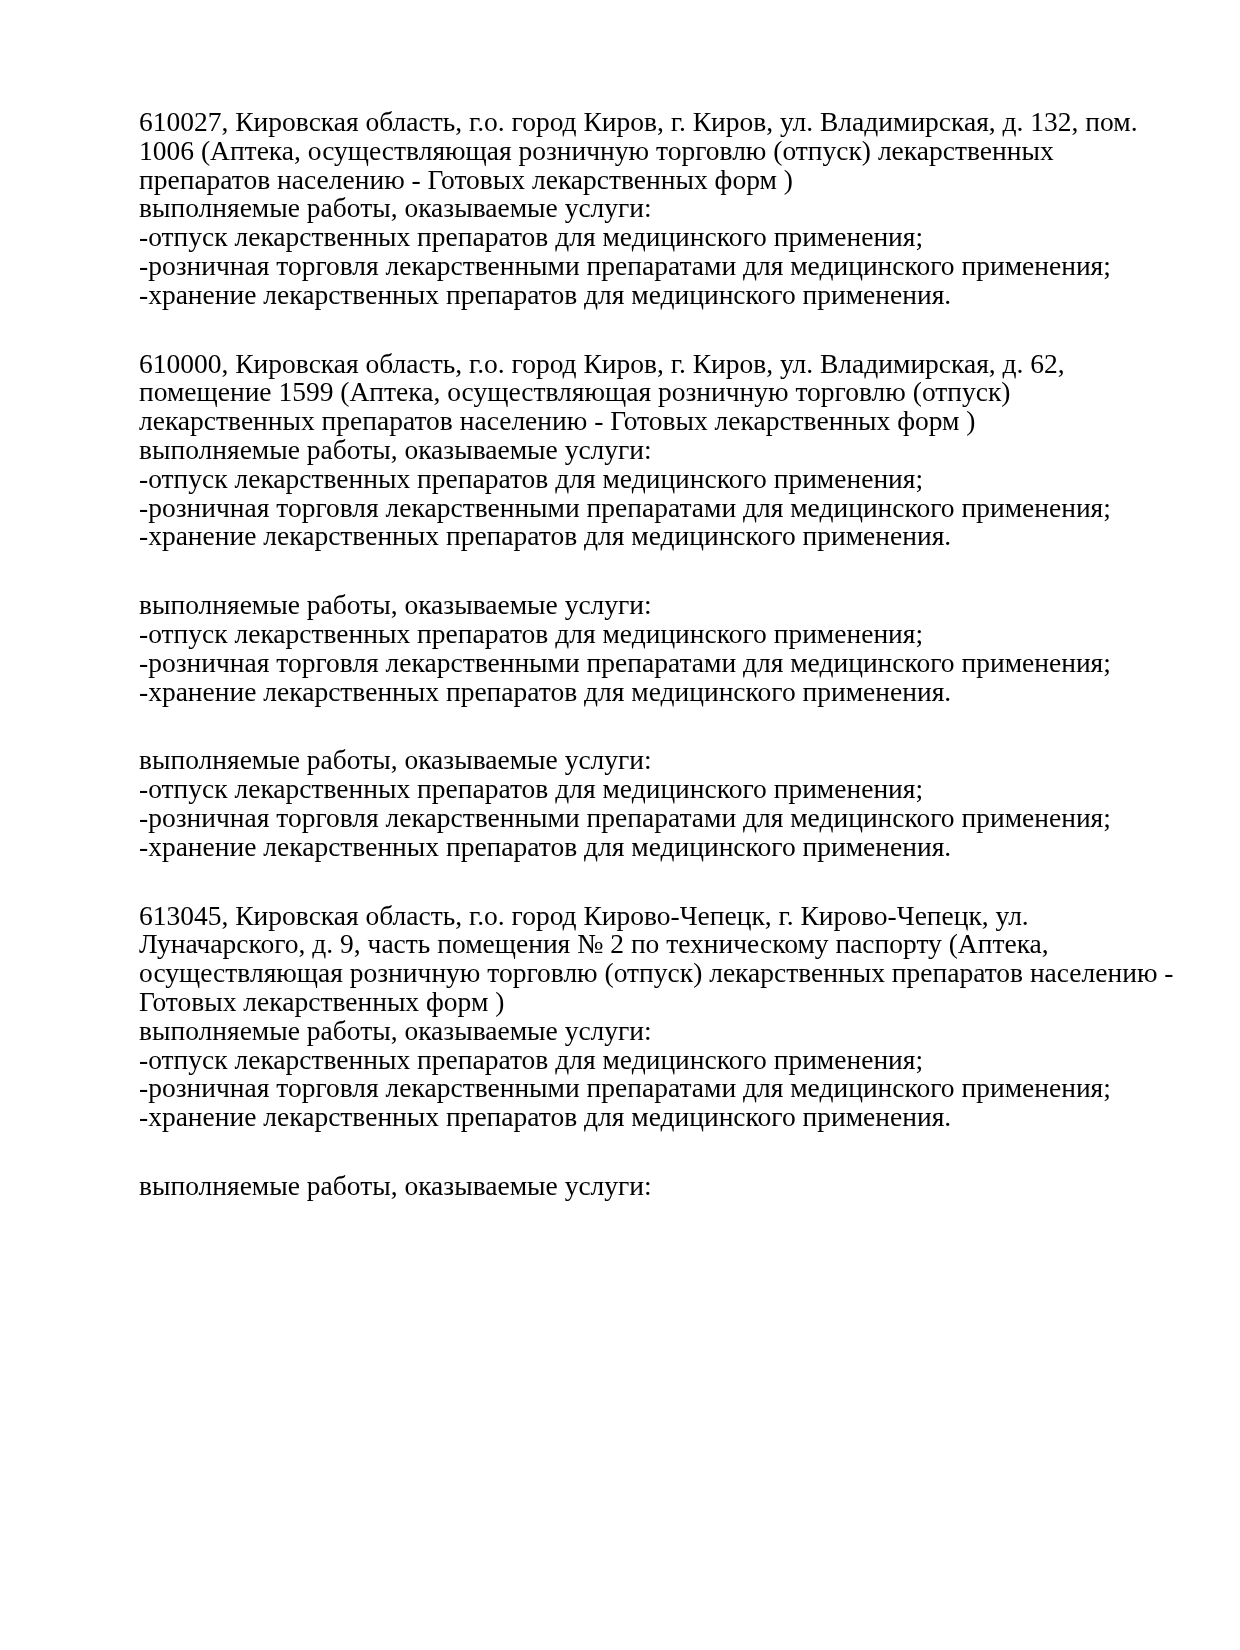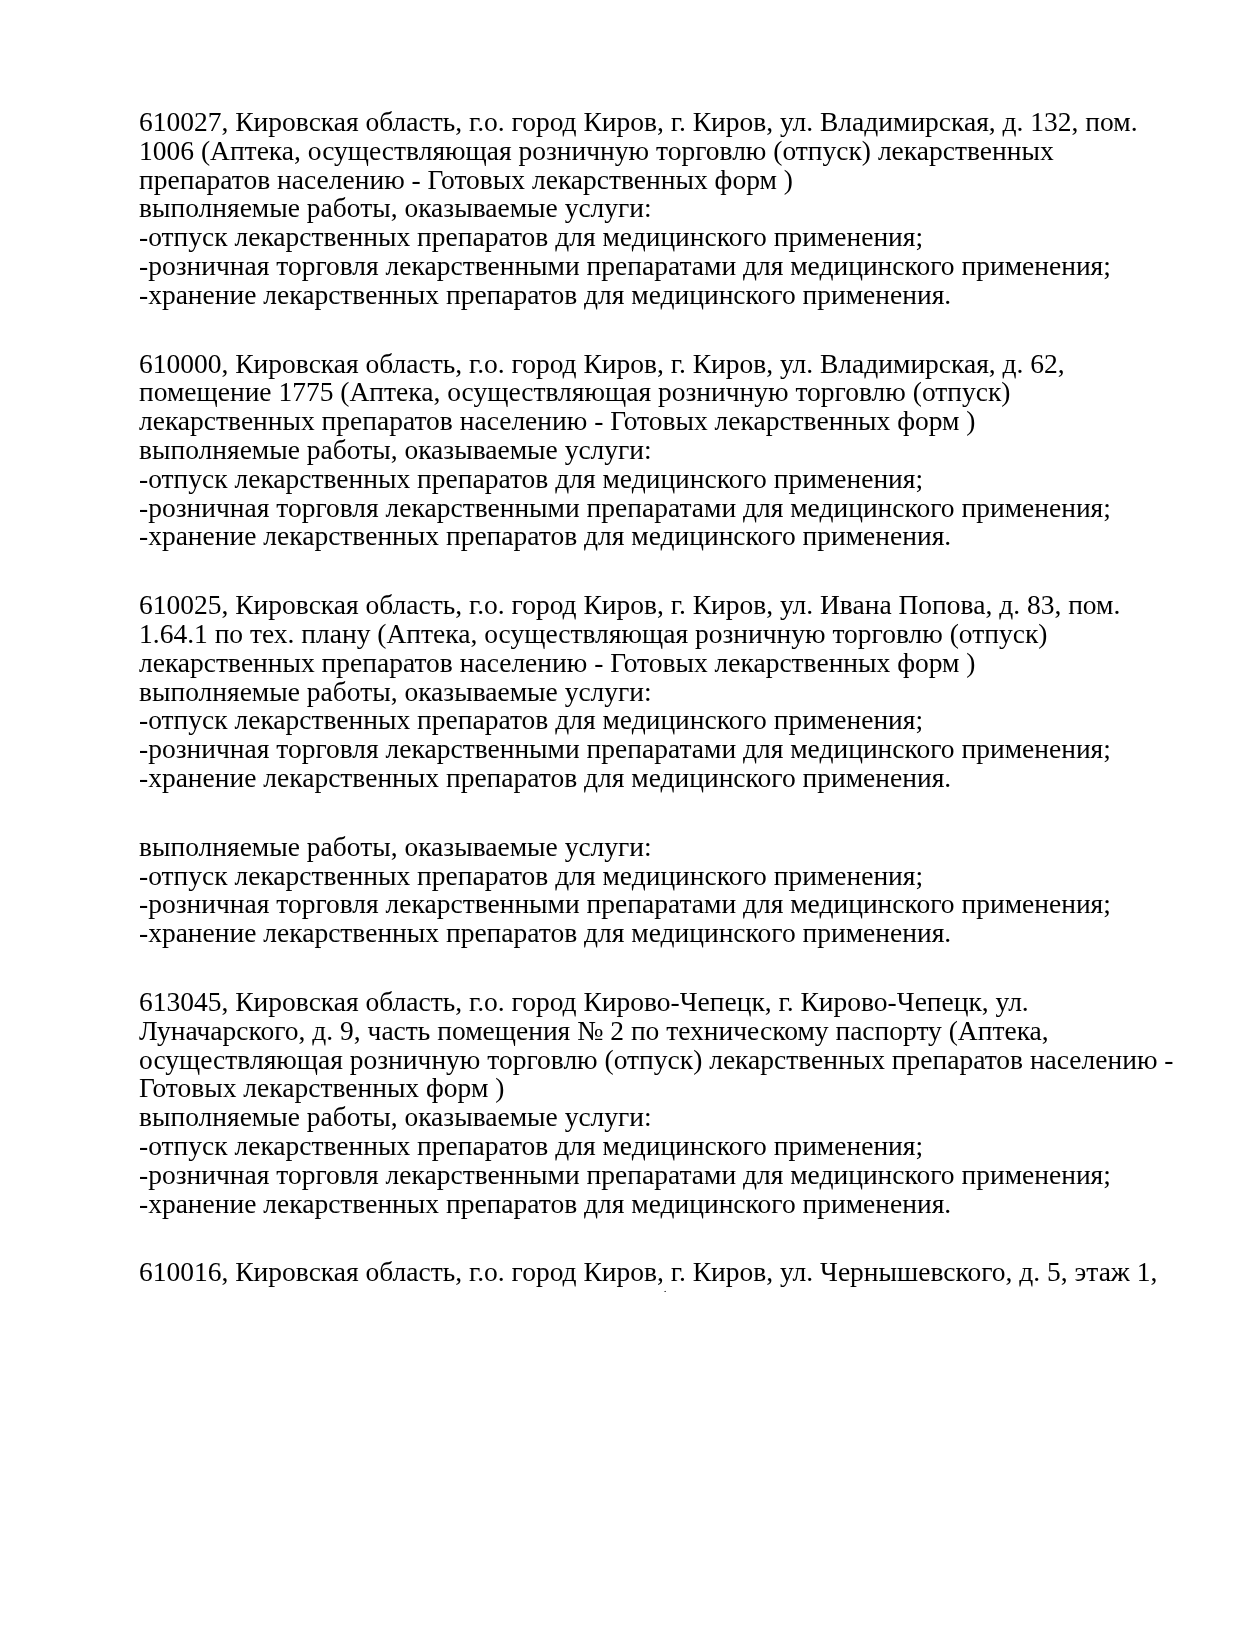--- a/index.html
+++ b/index.html
@@ -40,29 +40,28 @@
 
   <section class="entry">
     <p>610027, Кировская область, г.о. город Киров, г. Киров, ул. Владимирская, д. 132, пом. 1006 (Аптека, осуществляющая розничную торговлю (отпуск) лекарственных препаратов населению - Готовых лекарственных форм )</p>
     <p>выполняемые работы, оказываемые услуги:</p>
     <p>-отпуск лекарственных препаратов для медицинского применения;</p>
     <p>-розничная торговля лекарственными препаратами для медицинского применения;</p>
     <p>-хранение лекарственных препаратов для медицинского применения.</p>
   </section>
 
   <section class="entry">
-    <p>610000, Кировская область, г.о. город Киров, г. Киров, ул. Владимирская, д. 62, помещение 1775 (Аптека, осуществляющая розничную торговлю (отпуск) лекарственных препаратов населению - Готовых лекарственных форм )</p>
+    <p>610000, Кировская область, г.о. город Киров, г. Киров, ул. Владимирская, д. 62, помещение 1599 (Аптека, осуществляющая розничную торговлю (отпуск) лекарственных препаратов населению - Готовых лекарственных форм )</p>
     <p>выполняемые работы, оказываемые услуги:</p>
     <p>-отпуск лекарственных препаратов для медицинского применения;</p>
     <p>-розничная торговля лекарственными препаратами для медицинского применения;</p>
     <p>-хранение лекарственных препаратов для медицинского применения.</p>
   </section>
 
   <section class="entry">
-    <p>610025, Кировская область, г.о. город Киров, г. Киров, ул. Ивана Попова, д. 83, пом. 1.64.1 по тех. плану (Аптека, осуществляющая розничную торговлю (отпуск) лекарственных препаратов населению - Готовых лекарственных форм )</p>
     <p>выполняемые работы, оказываемые услуги:</p>
     <p>-отпуск лекарственных препаратов для медицинского применения;</p>
     <p>-розничная торговля лекарственными препаратами для медицинского применения;</p>
     <p>-хранение лекарственных препаратов для медицинского применения.</p>
   </section>
 
   <section class="entry">
     <p>выполняемые работы, оказываемые услуги:</p>
     <p>-отпуск лекарственных препаратов для медицинского применения;</p>
     <p>-розничная торговля лекарственными препаратами для медицинского применения;</p>
@@ -71,17 +70,16 @@
 
   <section class="entry">
     <p>613045, Кировская область, г.о. город Кирово-Чепецк, г. Кирово-Чепецк, ул. Луначарского, д. 9, часть помещения № 2 по техническому паспорту (Аптека, осуществляющая розничную торговлю (отпуск) лекарственных препаратов населению - Готовых лекарственных форм )</p>
     <p>выполняемые работы, оказываемые услуги:</p>
     <p>-отпуск лекарственных препаратов для медицинского применения;</p>
     <p>-розничная торговля лекарственными препаратами для медицинского применения;</p>
     <p>-хранение лекарственных препаратов для медицинского применения.</p>
   </section>
 
   <section class="entry">
-    <p>610016, Кировская область, г.о. город Киров, г. Киров, ул. Чернышевского, д. 5, этаж 1, пом. 3, 12, 13, часть пом. 2 по тех. паспорту (Аптека, осуществляющая розничную торговлю (отпуск) лекарственных препаратов населению - Готовых лекарственных форм )</p>
     <p>выполняемые работы, оказываемые услуги:</p>
   </section>
 
 </div>
 
 </body></html>

